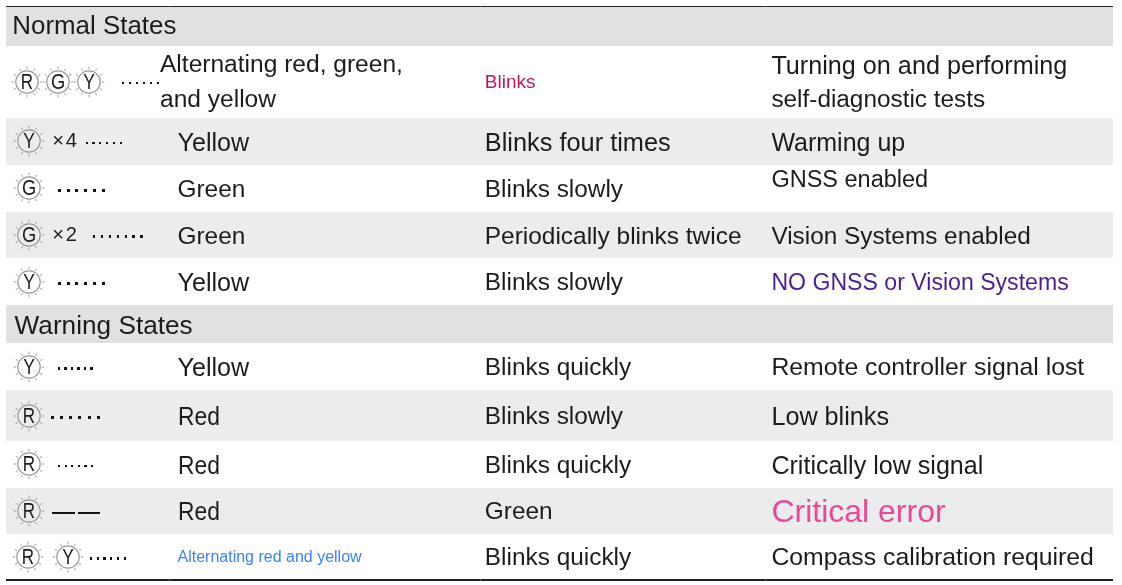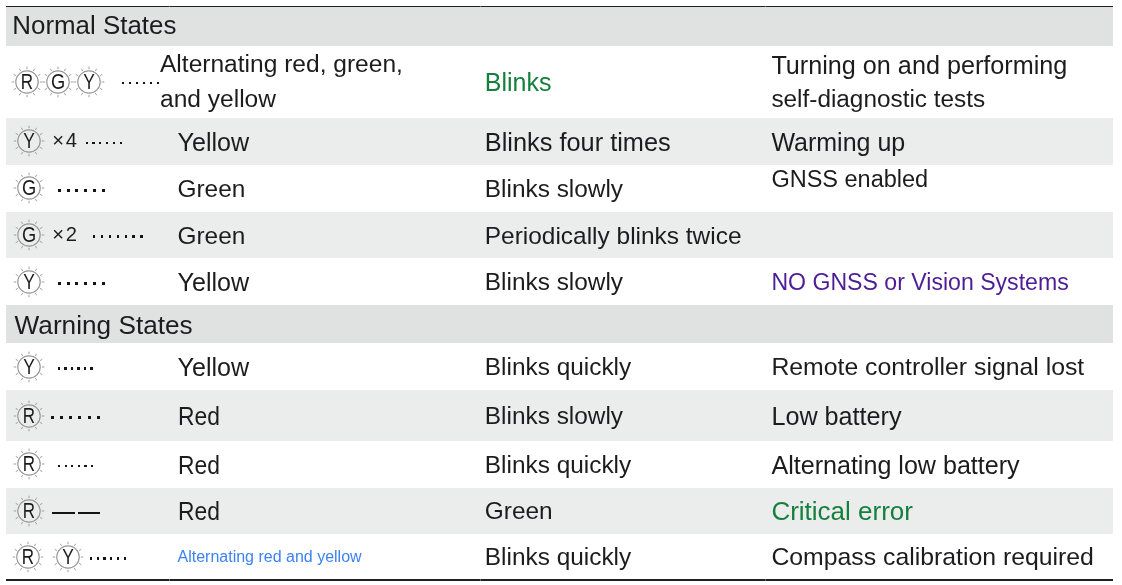--- a/index.html
+++ b/index.html
@@ -79,21 +79,21 @@
       </g>
       <text x="0" y="7.4" text-anchor="middle" font-size="21.5" fill="#1b1b1b" textLength="11.6" lengthAdjust="spacingAndGlyphs" font-family="Liberation Sans, sans-serif">Y</text>
     </svg>
 <div style="position:absolute;left:121.50px;top:81.70px;width:2.6px;height:2.6px;background:#141414"></div>
 <div style="position:absolute;left:128.50px;top:81.70px;width:2.6px;height:2.6px;background:#141414"></div>
 <div style="position:absolute;left:135.50px;top:81.70px;width:2.6px;height:2.6px;background:#141414"></div>
 <div style="position:absolute;left:142.50px;top:81.70px;width:2.6px;height:2.6px;background:#141414"></div>
 <div style="position:absolute;left:149.50px;top:81.70px;width:2.6px;height:2.6px;background:#141414"></div>
 <div style="position:absolute;left:156.50px;top:81.70px;width:2.6px;height:2.6px;background:#141414"></div>
 <div style="position:absolute;left:160px;top:47.2px;font-size:24.55px;line-height:34.6px;color:#1c1c1e;white-space:nowrap">Alternating red, green,<br>and yellow</div>
-<div style="position:absolute;left:484.8px;top:65.35px;font-size:25px;line-height:34px;color:#15803d;white-space:nowrap">Blinks</div>
+<div style="position:absolute;left:484.8px;top:65.35px;font-size:19px;line-height:34px;color:#be185d;white-space:nowrap">Blinks</div>
 <div style="position:absolute;left:771.4px;top:82.1px;font-size:24.35px;line-height:34px;color:#1c1c1e;white-space:nowrap">self-diagnostic tests</div>
 <div style="position:absolute;left:771.4px;top:47.5px;font-size:25.2px;line-height:34px;color:#1c1c1e;white-space:nowrap">Turning on and performing</div>
 <svg style="position:absolute;left:10.8px;top:123.19999999999999px" width="36" height="36" viewBox="-18 -18 36 36">
       <circle cx="0" cy="0" r="11.2" fill="none" stroke="#989898" stroke-width="1.2"></circle>
       <g stroke="#9d9d9d" stroke-width="1">
         <line x1="12.80" y1="0.00" x2="15.30" y2="0.00"></line>
         <line x1="11.09" y1="6.40" x2="13.25" y2="7.65"></line>
         <line x1="6.40" y1="11.09" x2="7.65" y2="13.25"></line>
         <line x1="0.00" y1="12.80" x2="0.00" y2="15.30"></line>
         <line x1="-6.40" y1="11.09" x2="-7.65" y2="13.25"></line>
@@ -165,20 +165,21 @@
 <div style="position:absolute;left:52.3px;top:217.0px;font-size:20.2px;line-height:34px;letter-spacing:1.6px;color:#1c1c1e;white-space:nowrap">×2</div>
 <div style="position:absolute;left:92.90px;top:235.40px;width:2.4px;height:2.4px;background:#141414"></div>
 <div style="position:absolute;left:100.80px;top:235.40px;width:2.4px;height:2.4px;background:#141414"></div>
 <div style="position:absolute;left:108.70px;top:235.40px;width:2.4px;height:2.4px;background:#141414"></div>
 <div style="position:absolute;left:116.60px;top:235.40px;width:2.4px;height:2.4px;background:#141414"></div>
 <div style="position:absolute;left:124.50px;top:235.40px;width:2.4px;height:2.4px;background:#141414"></div>
 <div style="position:absolute;left:132.40px;top:235.40px;width:2.4px;height:2.4px;background:#141414"></div>
 <div style="position:absolute;left:140.30px;top:235.40px;width:2.4px;height:2.4px;background:#141414"></div>
 <div style="position:absolute;left:177.5px;top:218.5px;font-size:24.4px;line-height:34px;color:#1c1c1e;white-space:nowrap">Green</div>
 <div style="position:absolute;left:484.8px;top:218.5px;font-size:24.45px;line-height:34px;color:#1c1c1e;white-space:nowrap">Periodically blinks twice</div>
+<div style="position:absolute;left:771.4px;top:218.5px;font-size:24.35px;line-height:34px;color:#1c1c1e;white-space:nowrap">Vision Systems enabled</div>
 <svg style="position:absolute;left:10.8px;top:263.5px" width="36" height="36" viewBox="-18 -18 36 36">
       <circle cx="0" cy="0" r="11.2" fill="none" stroke="#989898" stroke-width="1.2"></circle>
       <g stroke="#9d9d9d" stroke-width="1">
         <line x1="12.80" y1="0.00" x2="15.30" y2="0.00"></line>
         <line x1="11.09" y1="6.40" x2="13.25" y2="7.65"></line>
         <line x1="6.40" y1="11.09" x2="7.65" y2="13.25"></line>
         <line x1="0.00" y1="12.80" x2="0.00" y2="15.30"></line>
         <line x1="-6.40" y1="11.09" x2="-7.65" y2="13.25"></line>
         <line x1="-11.09" y1="6.40" x2="-13.25" y2="7.65"></line>
         <line x1="-12.80" y1="0.00" x2="-15.30" y2="0.00"></line>
@@ -245,21 +246,21 @@
       <text x="0" y="7.4" text-anchor="middle" font-size="21.5" fill="#1b1b1b" textLength="12.3" lengthAdjust="spacingAndGlyphs" font-family="Liberation Sans, sans-serif">R</text>
     </svg>
 <div style="position:absolute;left:51.10px;top:415.90px;width:3.1px;height:3.1px;background:#141414"></div>
 <div style="position:absolute;left:60.20px;top:415.90px;width:3.1px;height:3.1px;background:#141414"></div>
 <div style="position:absolute;left:69.30px;top:415.90px;width:3.1px;height:3.1px;background:#141414"></div>
 <div style="position:absolute;left:78.40px;top:415.90px;width:3.1px;height:3.1px;background:#141414"></div>
 <div style="position:absolute;left:87.50px;top:415.90px;width:3.1px;height:3.1px;background:#141414"></div>
 <div style="position:absolute;left:96.60px;top:415.90px;width:3.1px;height:3.1px;background:#141414"></div>
 <div style="position:absolute;left:177.5px;top:399.15000000000003px;font-size:25.1px;line-height:34px;transform:scaleX(0.91);transform-origin:0 50%;color:#1c1c1e;white-space:nowrap">Red</div>
 <div style="position:absolute;left:484.8px;top:399.15000000000003px;font-size:24.4px;line-height:34px;color:#1c1c1e;white-space:nowrap">Blinks slowly</div>
-<div style="position:absolute;left:771.4px;top:399.15000000000003px;font-size:25.2px;line-height:34px;color:#1c1c1e;white-space:nowrap">Low battery</div>
+<div style="position:absolute;left:771.4px;top:399.15000000000003px;font-size:25.2px;line-height:34px;color:#1c1c1e;white-space:nowrap">Low blinks</div>
 <svg style="position:absolute;left:10.8px;top:446.4px" width="36" height="36" viewBox="-18 -18 36 36">
       <circle cx="0" cy="0" r="11.2" fill="none" stroke="#989898" stroke-width="1.2"></circle>
       <g stroke="#9d9d9d" stroke-width="1">
         <line x1="12.80" y1="0.00" x2="15.30" y2="0.00"></line>
         <line x1="11.09" y1="6.40" x2="13.25" y2="7.65"></line>
         <line x1="6.40" y1="11.09" x2="7.65" y2="13.25"></line>
         <line x1="0.00" y1="12.80" x2="0.00" y2="15.30"></line>
         <line x1="-6.40" y1="11.09" x2="-7.65" y2="13.25"></line>
         <line x1="-11.09" y1="6.40" x2="-13.25" y2="7.65"></line>
         <line x1="-12.80" y1="0.00" x2="-15.30" y2="0.00"></line>
@@ -272,21 +273,21 @@
       <text x="0" y="7.4" text-anchor="middle" font-size="21.5" fill="#1b1b1b" textLength="12.3" lengthAdjust="spacingAndGlyphs" font-family="Liberation Sans, sans-serif">R</text>
     </svg>
 <div style="position:absolute;left:57.90px;top:465.20px;width:2.3px;height:2.3px;background:#141414"></div>
 <div style="position:absolute;left:64.50px;top:465.20px;width:2.3px;height:2.3px;background:#141414"></div>
 <div style="position:absolute;left:71.10px;top:465.20px;width:2.3px;height:2.3px;background:#141414"></div>
 <div style="position:absolute;left:77.70px;top:465.20px;width:2.3px;height:2.3px;background:#141414"></div>
 <div style="position:absolute;left:84.30px;top:465.20px;width:2.3px;height:2.3px;background:#141414"></div>
 <div style="position:absolute;left:90.90px;top:465.20px;width:2.3px;height:2.3px;background:#141414"></div>
 <div style="position:absolute;left:177.5px;top:448.0px;font-size:25.1px;line-height:34px;transform:scaleX(0.91);transform-origin:0 50%;color:#1c1c1e;white-space:nowrap">Red</div>
 <div style="position:absolute;left:484.8px;top:448.0px;font-size:24.4px;line-height:34px;color:#1c1c1e;white-space:nowrap">Blinks quickly</div>
-<div style="position:absolute;left:771.4px;top:448.0px;font-size:25.1px;line-height:34px;color:#1c1c1e;white-space:nowrap">Alternating low battery</div>
+<div style="position:absolute;left:771.4px;top:448.0px;font-size:25.1px;line-height:34px;color:#1c1c1e;white-space:nowrap">Critically low signal</div>
 <svg style="position:absolute;left:10.8px;top:492.8px" width="36" height="36" viewBox="-18 -18 36 36">
       <circle cx="0" cy="0" r="11.2" fill="none" stroke="#989898" stroke-width="1.2"></circle>
       <g stroke="#9d9d9d" stroke-width="1">
         <line x1="12.80" y1="0.00" x2="15.30" y2="0.00"></line>
         <line x1="11.09" y1="6.40" x2="13.25" y2="7.65"></line>
         <line x1="6.40" y1="11.09" x2="7.65" y2="13.25"></line>
         <line x1="0.00" y1="12.80" x2="0.00" y2="15.30"></line>
         <line x1="-6.40" y1="11.09" x2="-7.65" y2="13.25"></line>
         <line x1="-11.09" y1="6.40" x2="-13.25" y2="7.65"></line>
         <line x1="-12.80" y1="0.00" x2="-15.30" y2="0.00"></line>
@@ -295,21 +296,21 @@
         <line x1="-0.00" y1="-12.80" x2="-0.00" y2="-15.30"></line>
         <line x1="6.40" y1="-11.09" x2="7.65" y2="-13.25"></line>
         <line x1="11.09" y1="-6.40" x2="13.25" y2="-7.65"></line>
       </g>
       <text x="0" y="7.4" text-anchor="middle" font-size="21.5" fill="#1b1b1b" textLength="12.3" lengthAdjust="spacingAndGlyphs" font-family="Liberation Sans, sans-serif">R</text>
     </svg>
 <div style="position:absolute;left:51.8px;top:511.7px;width:23.6px;height:2.1px;background:#141414"></div>
 <div style="position:absolute;left:77.6px;top:511.7px;width:22.9px;height:2.1px;background:#141414"></div>
 <div style="position:absolute;left:177.5px;top:494.40000000000003px;font-size:25.1px;line-height:34px;transform:scaleX(0.91);transform-origin:0 50%;color:#1c1c1e;white-space:nowrap">Red</div>
 <div style="position:absolute;left:484.8px;top:494.40000000000003px;font-size:24.4px;line-height:34px;color:#1c1c1e;white-space:nowrap">Green</div>
-<div style="position:absolute;left:771.4px;top:494.40000000000003px;font-size:26px;line-height:34px;color:#15803d;white-space:nowrap">Critical error</div>
+<div style="position:absolute;left:771.4px;top:494.40000000000003px;font-size:32px;line-height:34px;color:#ec4899;white-space:nowrap">Critical error</div>
 <svg style="position:absolute;left:10.399999999999999px;top:539.0px" width="36" height="36" viewBox="-18 -18 36 36">
       <circle cx="0" cy="0" r="11.2" fill="none" stroke="#989898" stroke-width="1.2"></circle>
       <g stroke="#9d9d9d" stroke-width="1">
         <line x1="12.80" y1="0.00" x2="15.30" y2="0.00"></line>
         <line x1="11.09" y1="6.40" x2="13.25" y2="7.65"></line>
         <line x1="6.40" y1="11.09" x2="7.65" y2="13.25"></line>
         <line x1="0.00" y1="12.80" x2="0.00" y2="15.30"></line>
         <line x1="-6.40" y1="11.09" x2="-7.65" y2="13.25"></line>
         <line x1="-11.09" y1="6.40" x2="-13.25" y2="7.65"></line>
         <line x1="-12.80" y1="0.00" x2="-15.30" y2="0.00"></line>

